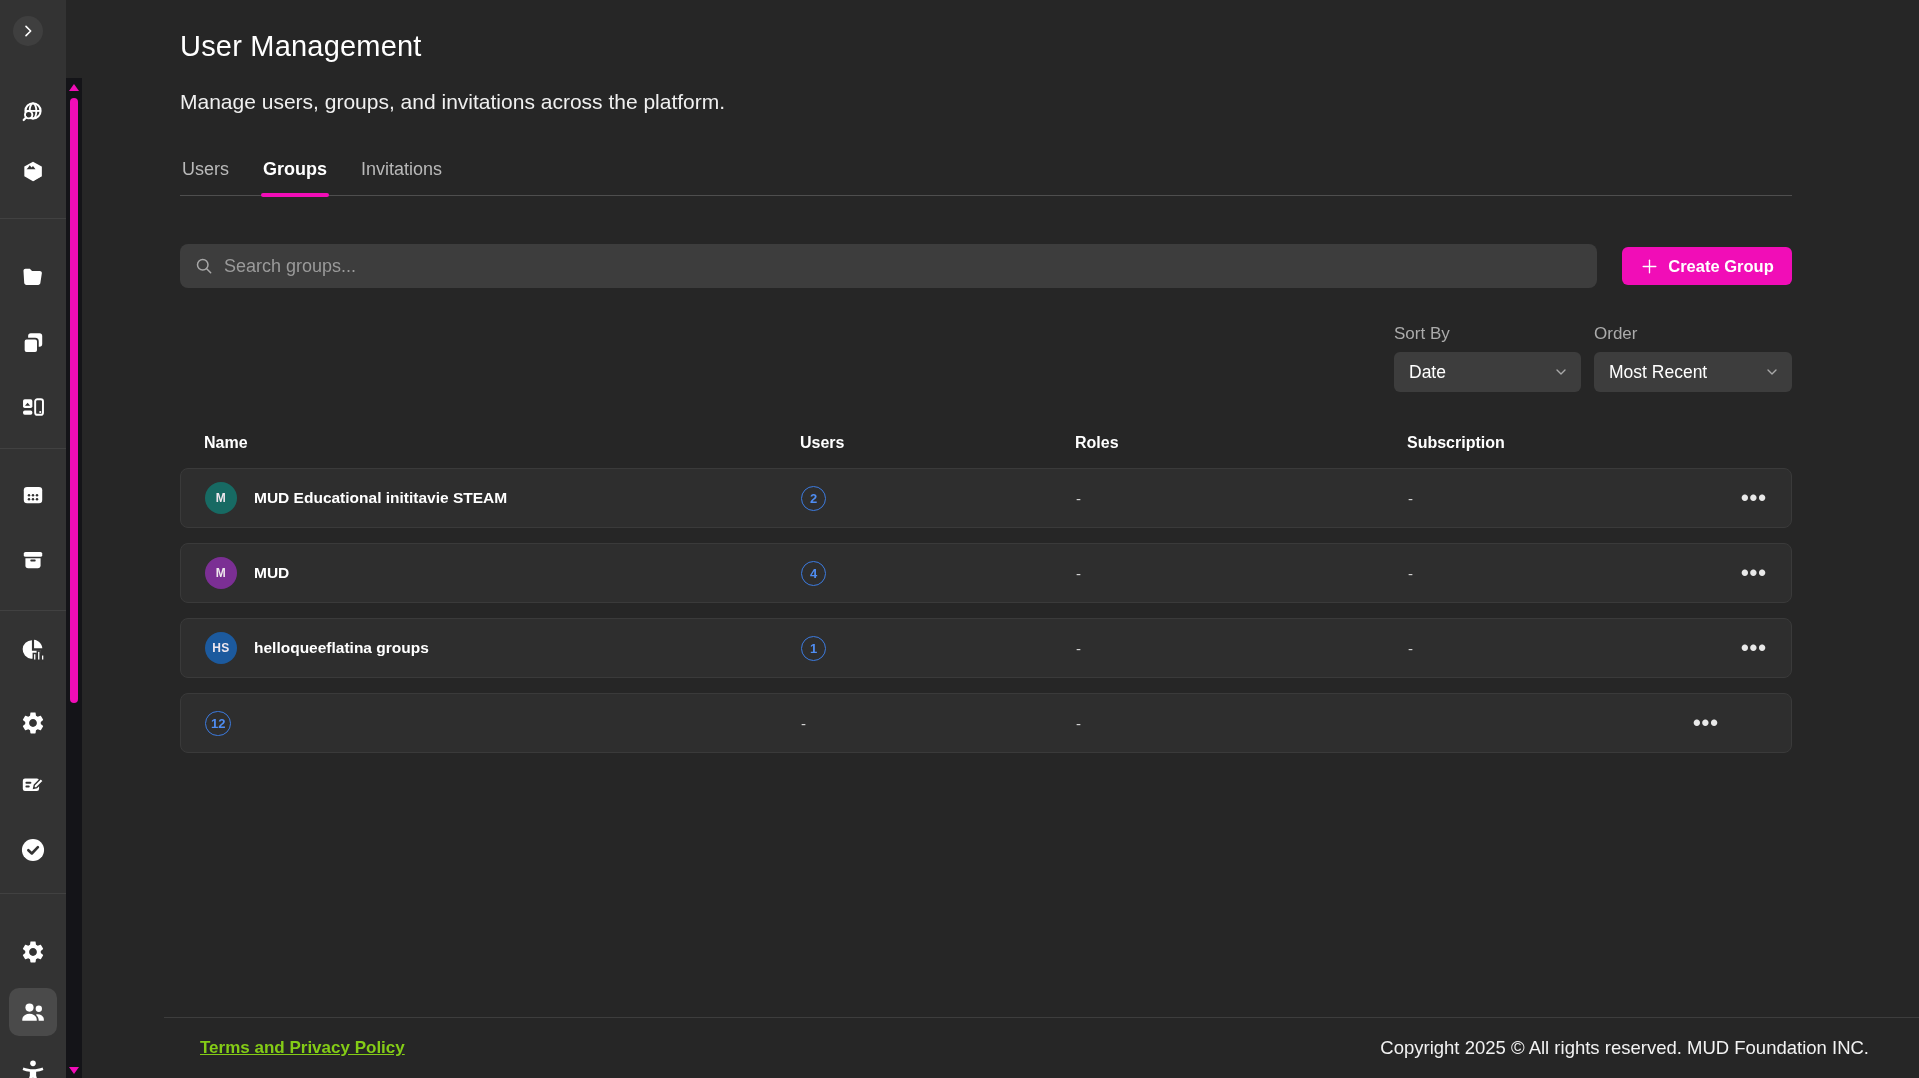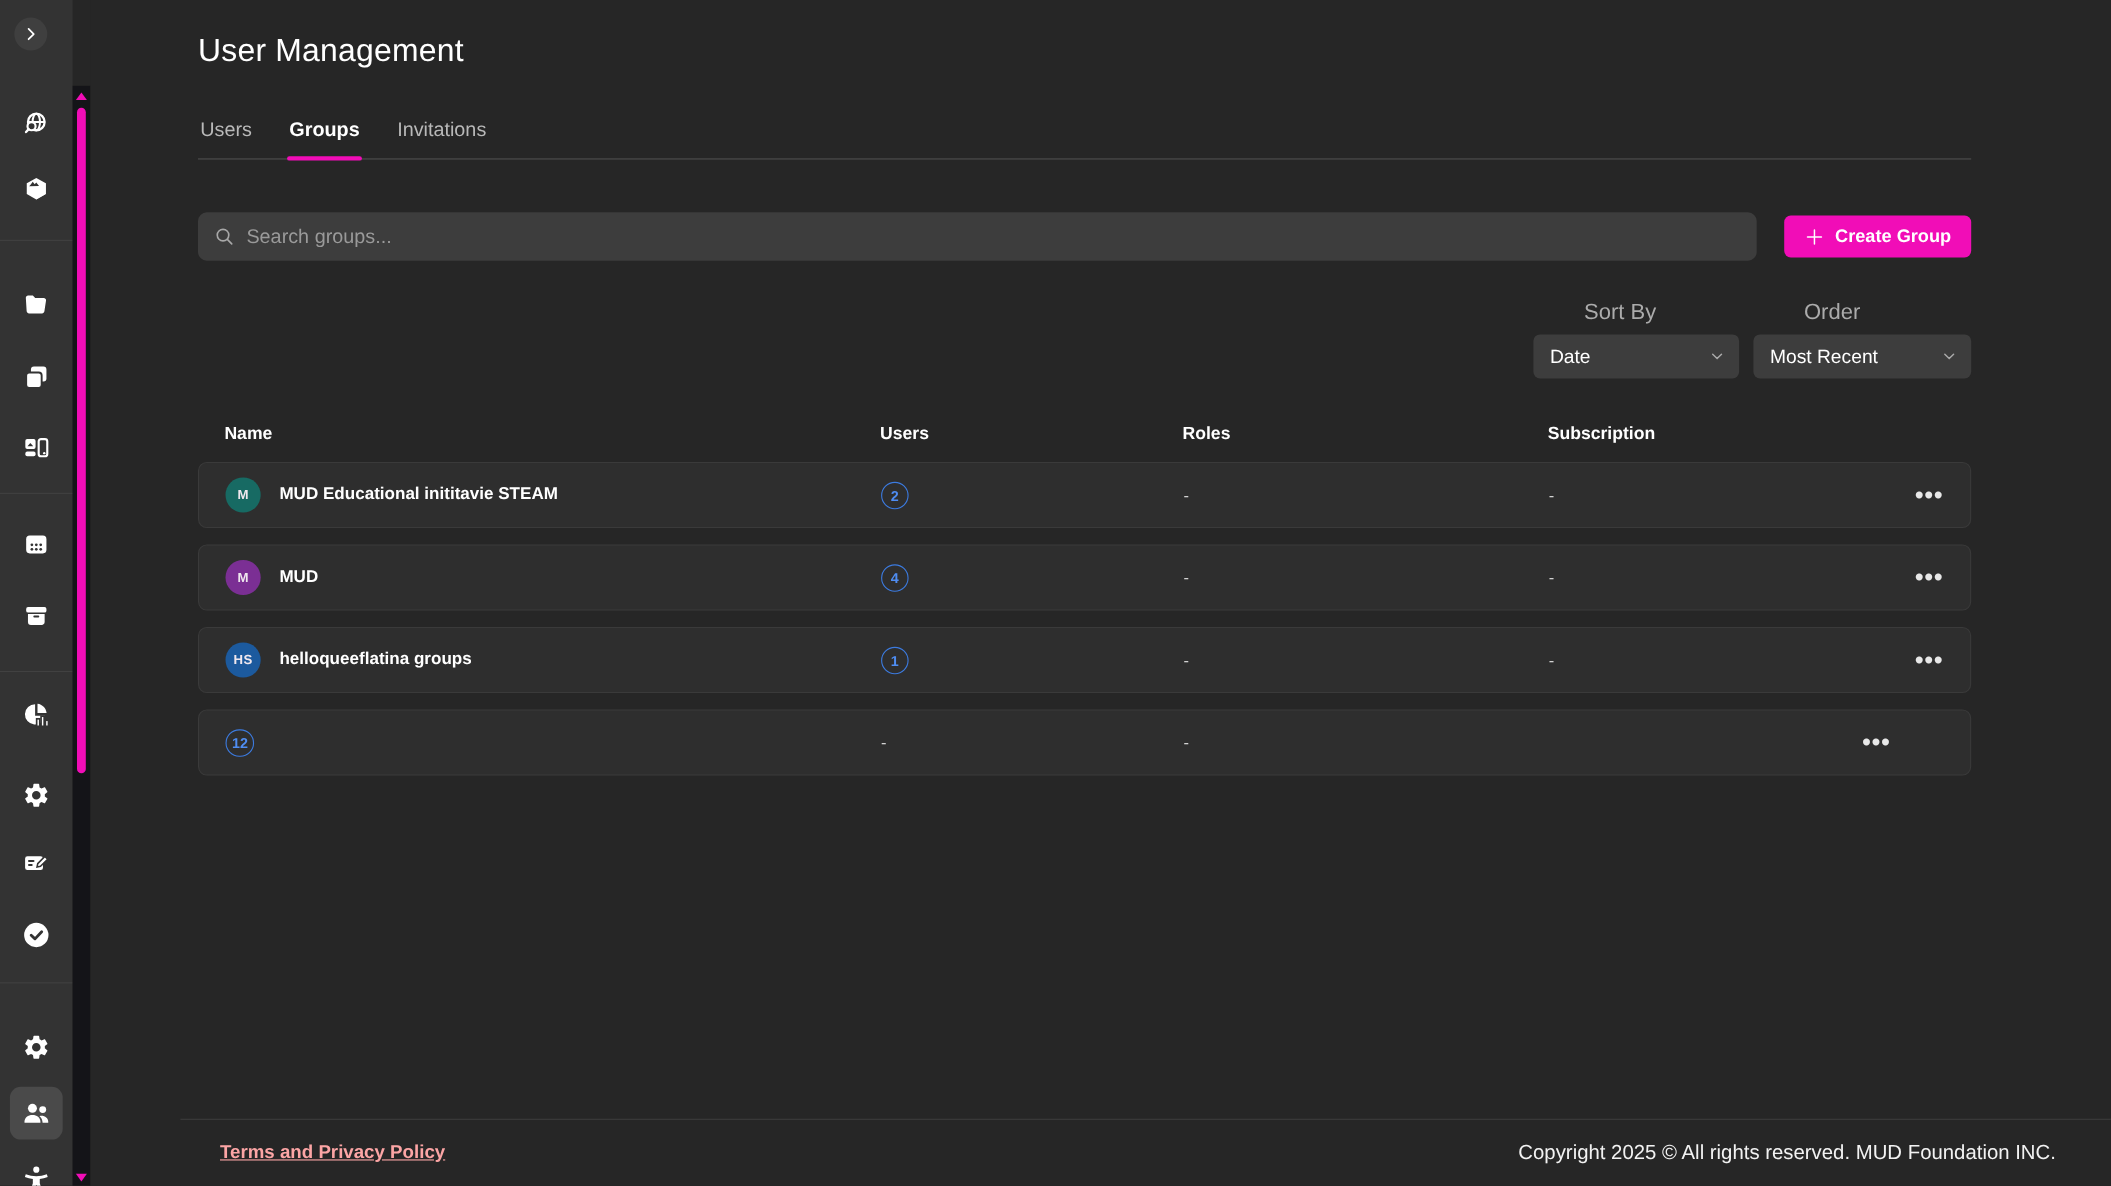--- a/index.html
+++ b/index.html
@@ -40,21 +40,21 @@
   .searchbox { flex:1; height:44px; background:#3d3d3d; border-radius:8px; display:flex; align-items:center;
                padding:0 14px; margin-right:25px; }
   .searchbox input { flex:1; background:transparent; border:none; outline:none; color:#e8e8e8;
                      font-family:inherit; font-size:18px; margin-left:10px; }
   .searchbox input::placeholder { color:#9a9a9a; }
   .btn-create { width:170px; height:38px; background:#f10db7; color:#fff; border:none; border-radius:6px;
                 font-family:inherit; font-size:16.5px; font-weight:700; display:flex; align-items:center;
                 justify-content:center; gap:9px; cursor:pointer; }
 
   .filters { margin-top:36px; display:flex; justify-content:flex-end; gap:13px; }
-  .filter label { display:block; font-size:20px; color:#ababab; margin-bottom:8px; font-weight:400;margin-left:46px; }
+  .filter label { display:block; font-size:17px; color:#ababab; margin-bottom:8px; font-weight:400; }
   .selectbox { height:40px; background:#3d3d3d; border-radius:6px; display:flex; align-items:center;
                justify-content:space-between; padding:0 12px 0 15px; cursor:pointer; }
   .selectbox .val { font-size:17.5px; color:#fff; }
   .filter.sortby .selectbox { width:187px; }
   .filter.order .selectbox { width:198px; }
 
   .grid-cols { display:grid; grid-template-columns:596px 275px 332px 1fr 48px; align-items:center; }
   .thead { margin-top:42px; padding:0 24px 16px 24px; font-size:16px; font-weight:700; color:#fff; }
   .trow { height:60px; background:#2e2e2e; border:1px solid #3a3a3a; border-radius:8px; padding:0 24px;
           margin-bottom:15px; cursor:pointer; }
@@ -64,21 +64,21 @@
   .gname { font-size:15.5px; font-weight:700; color:#fff; white-space:nowrap; overflow:hidden; text-overflow:ellipsis; }
   .badge { display:inline-flex; min-width:25px; height:25px; padding:0 5px; border:1.5px solid #3c7be0; border-radius:13px;
            color:#4f8df2; font-size:13px; font-weight:700; align-items:center; justify-content:center; }
   .dash { font-size:15px; color:#d2d2d2; }
   .rowmenu { background:none; border:none; color:#e8e8e8; font-size:22px; font-weight:700; cursor:pointer;
              letter-spacing:1px; line-height:1; text-align:right; padding:0; }
 
   
   .footer { position:absolute; left:82px; right:0; bottom:0; height:61px; border-top:1px solid #3d3d3d;
             display:flex; align-items:center; justify-content:space-between; padding:0 50px 0 36px; background:#262626; }
-  .footer a { color:#fca5a5; font-size:17px; font-weight:700; text-decoration:underline; cursor:pointer; }
+  .footer a { color:#84cc16; font-size:17px; font-weight:700; text-decoration:underline; cursor:pointer; }
   .footer .copy { color:#f2f2f2; font-size:18.5px; }
 
   svg { display:block; }
 </style>
 </head>
 <body>
 
 <nav class="sidebar">
   <button class="sb-toggle">
     <span>
@@ -256,20 +256,21 @@
 
 <div class="vscroll">
   <div class="arrow-up"></div>
   <div class="thumb"></div>
   <div class="arrow-down"></div>
 </div>
 
 <main class="main">
   <div class="content">
     <h1 class="page-title">User Management</h1>
+    <p class="page-subtitle">Manage users, groups, and invitations across the platform.</p>
 
     <div class="tabs" id="tabs">
         <button class="tab">Users</button>
         <button class="tab active">Groups</button>
         <button class="tab">Invitations</button>
       </div>
 
     <div class="toolbar">
       <div class="searchbox">
         <span>

